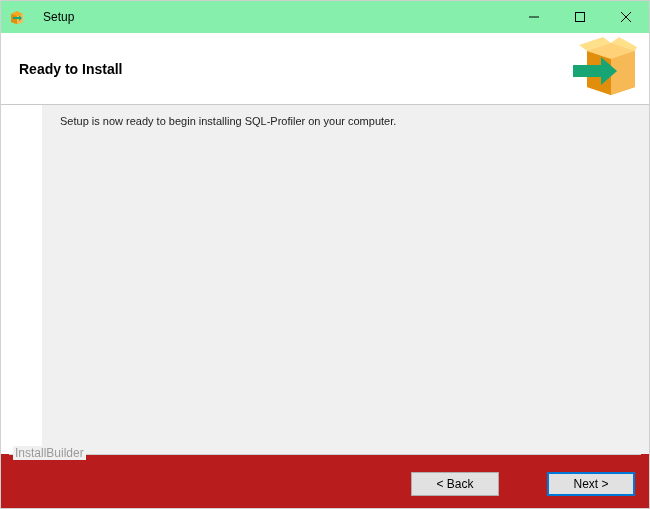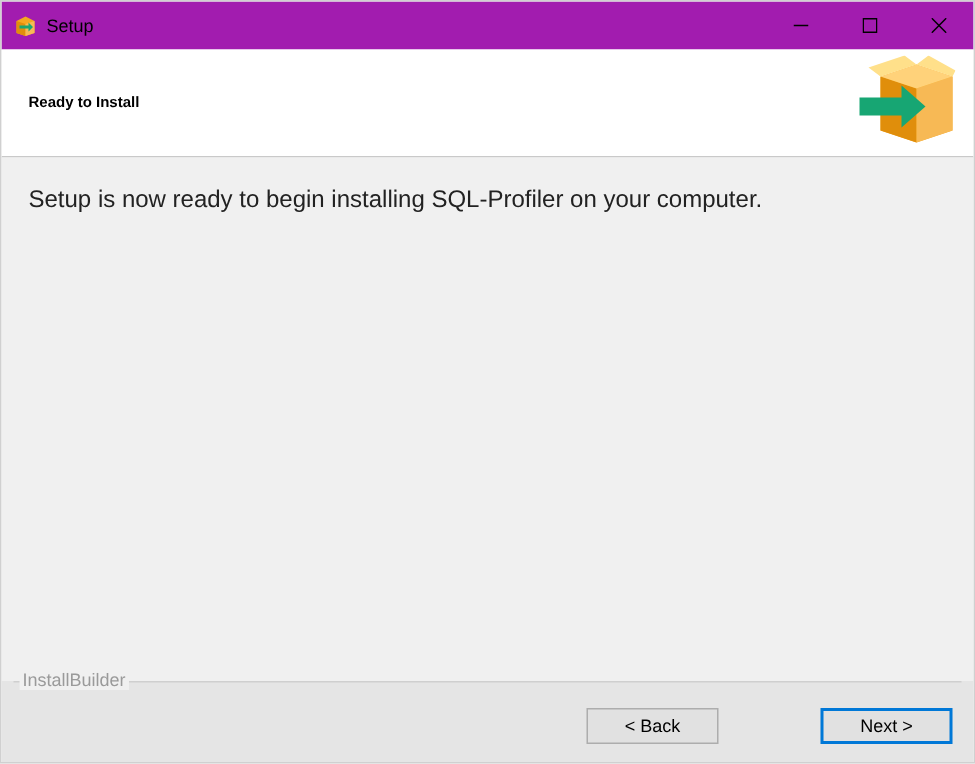--- a/index.html
+++ b/index.html
@@ -14,22 +14,23 @@
       width: 650px;
       height: 509px;
       overflow: hidden;
       border: 1px solid #d0d0d0;
     }
     
     .titlebar {
       display: flex;
       align-items: center;
       height: 32px;
-      background: #a21caf;
+      background: #86efac;
       padding-left: 8px;
+      gap: 12px;
     }
     .titlebar .app-icon {
       width: 16px;
       height: 16px;
       margin-right: 6px;
       display: flex;
       align-items: center;
       justify-content: center;
     }
     .titlebar .title {
@@ -57,41 +58,42 @@
     .header {
       display: flex;
       align-items: center;
       height: 72px;
       background: #ffffff;
       padding: 0 18px;
       border-bottom: 1px solid #c9c9c9;
       position: relative;
     }
     .header .heading {
-      font-size: 10px;
+      font-size: 14px;
       font-weight: 700;
       color: #000;
     }
     .header .big-icon {
       position: absolute;
       right: 12px;
       top: 4px;
     }
     
     .content {
       background: #f0f0f0;
       height: calc(509px - 32px - 72px - 54px - 2px);
-      padding: 20px 18px;
+      padding: 10px 18px;
       position: relative;
       color: #222;
-      font-size: 16px;
+      font-size: 11px;
+      margin-left: 41px;
     }
     
     .footer-wrap {
-      background: #e5e5e5;
+      background: #b91c1c;
       height: 54px;
       position: relative;
     }
     .fieldset-line {
       position: absolute;
       left: 8px;
       right: 8px;
       top: 0;
       height: 12px;
     }
@@ -110,21 +112,21 @@
       left: 0;
       right: 0;
       top: 0;
       border-top: 1px solid #cfcfcf;
     }
     .button-row {
       position: absolute;
       right: 14px;
       bottom: 12px;
       display: flex;
-      gap: 24px;
+      gap: 4px;
     }
     .btn {
       width: 88px;
       height: 24px;
       font-size: 12px;
       font-family: inherit;
       background: #e1e1e1;
       border: 1px solid #adadad;
       color: #000;
       display: flex;

